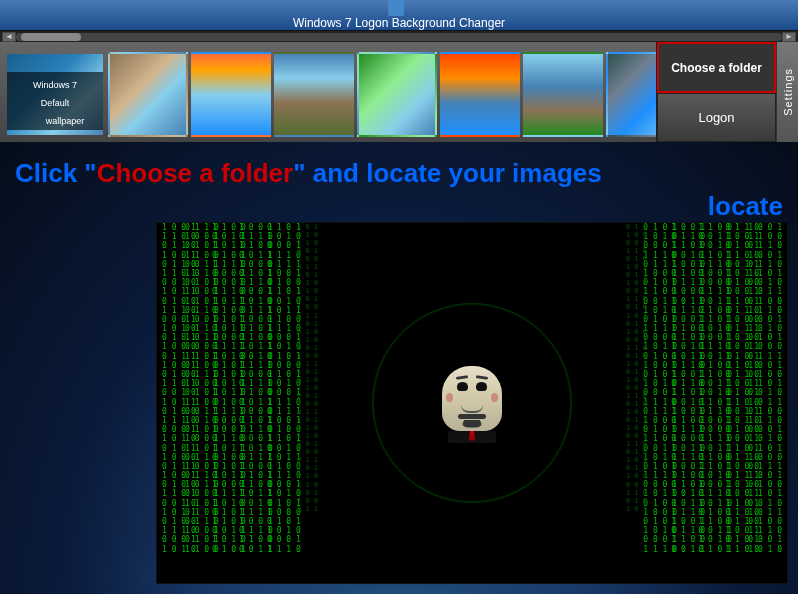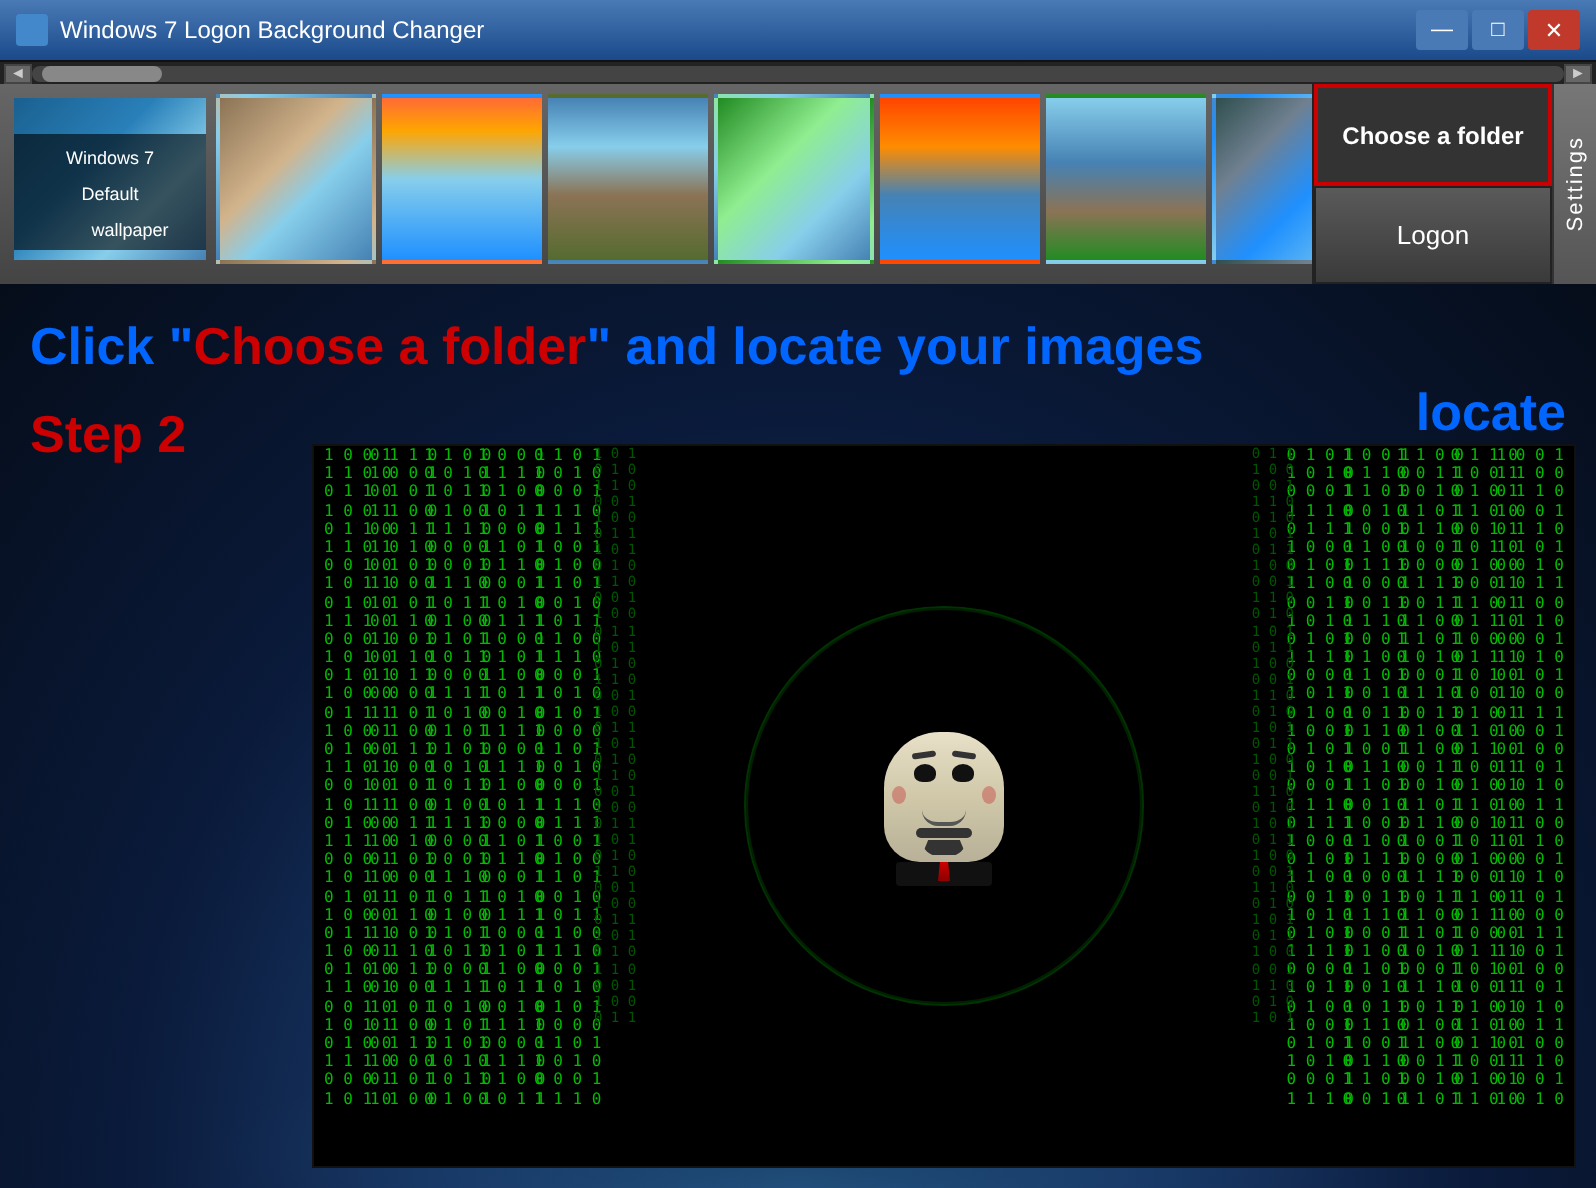--- a/index.html
+++ b/index.html
@@ -12,20 +12,21 @@
     }
 
     
     #title-bar {
       display: flex;
       align-items: center;
       background: linear-gradient(to bottom, #4a7ab5, #1a4a8a);
       height: 30px;
       padding: 0 8px;
       user-select: none;
+      flex-direction: column;
     }
     #title-bar .app-icon {
       width: 16px;
       height: 16px;
       background: #4488cc;
       border-radius: 2px;
       margin-right: 6px;
       flex-shrink: 0;
     }
     #title-bar .title-text {
@@ -59,21 +60,21 @@
       background: linear-gradient(to bottom, #5a8abf 0%, #3a6a9f 30%, #1a3a5f 60%, #0a1a2f 100%);
       position: relative;
       display: flex;
       flex-direction: column;
     }
 
     
     #thumbnails-area {
       flex: 1;
       display: flex;
-      align-items: flex-start;
+      align-items: flex-end;
       overflow: hidden;
       padding: 5px 5px;
       gap: 3px;
     }
 
     .thumb-item {
       height: 85px;
       flex-shrink: 0;
       cursor: pointer;
       border: 2px solid transparent;
@@ -394,21 +395,20 @@
   <div id="content-area">
     <div id="bg-overlay"></div>
 
     <div id="instruction-text">
       <div id="instruction-line1">
         <span>Click "</span><span class="highlight">Choose a folder</span><span>" and locate your images</span>
       </div>
       <div id="instruction-line2">locate</div>
     </div>
 
-    <div id="step-label">Step 2</div>
 
     <div id="wallpaper-preview">
       <div class="matrix-bg">
 
         <div class="m-col" style="left:5px;">1 0 0 1<br>1 1 0 0<br>0 1 1 0<br>1 0 0 1<br>0 1 1 0<br>1 1 0 1<br>0 0 1 0<br>1 0 1 1<br>0 1 0 0<br>1 1 1 0<br>0 0 0 1<br>1 0 1 0<br>0 1 0 1<br>1 0 0 0<br>0 1 1 1<br>1 0 0 1<br>0 1 0 0<br>1 1 0 1<br>0 0 1 0<br>1 0 1 1<br>0 1 0 0<br>1 1 1 0<br>0 0 0 1<br>1 0 1 0<br>0 1 0 1<br>1 0 0 0<br>0 1 1 1<br>1 0 0 1<br>0 1 0 0<br>1 1 0 1<br>0 0 1 0<br>1 0 1 1<br>0 1 0 0<br>1 1 1 0<br>0 0 0 1<br>1 0 1 0</div>
         <div class="m-col" style="left:28px;">0 1 1 0<br>1 0 0 1<br>0 1 0 1<br>1 1 0 0<br>0 0 1 1<br>1 0 1 0<br>0 1 0 0<br>1 0 0 1<br>1 1 0 1<br>0 1 1 0<br>1 0 0 0<br>0 1 1 1<br>1 0 1 0<br>0 0 0 1<br>1 1 0 1<br>0 1 0 0<br>0 1 1 0<br>1 0 0 1<br>0 1 0 1<br>1 1 0 0<br>0 0 1 1<br>1 0 1 0<br>0 1 0 0<br>1 0 0 1<br>1 1 0 1<br>0 1 1 0<br>1 0 0 0<br>0 1 1 1<br>1 0 1 0<br>0 0 0 1<br>1 1 0 1<br>0 1 0 0<br>0 1 1 0<br>1 0 0 1<br>0 1 0 1<br>1 1 0 0</div>
         <div class="m-col" style="left:55px;">1 1 0 0<br>0 0 1 1<br>1 0 1 0<br>0 1 0 1<br>1 1 1 0<br>0 0 0 1<br>1 0 0 0<br>0 1 1 0<br>1 0 1 1<br>0 1 0 0<br>1 1 0 1<br>0 0 1 0<br>1 0 0 1<br>0 1 1 1<br>1 0 1 0<br>0 1 0 1<br>1 1 0 0<br>0 0 1 1<br>1 0 1 0<br>0 1 0 1<br>1 1 1 0<br>0 0 0 1<br>1 0 0 0<br>0 1 1 0<br>1 0 1 1<br>0 1 0 0<br>1 1 0 1<br>0 0 1 0<br>1 0 0 1<br>0 1 1 1<br>1 0 1 0<br>0 1 0 1<br>1 1 0 0<br>0 0 1 1<br>1 0 1 0<br>0 1 0 1</div>
         <div class="m-col" style="left:82px;">1 0 0 1<br>0 1 1 0<br>1 1 0 0<br>0 0 1 1<br>1 0 0 0<br>0 1 0 1<br>1 1 1 0<br>0 0 0 1<br>1 0 1 0<br>0 1 1 1<br>1 0 0 1<br>1 1 0 1<br>0 1 0 0<br>1 0 1 1<br>0 0 1 0<br>1 1 1 0<br>1 0 0 1<br>0 1 1 0<br>1 1 0 0<br>0 0 1 1<br>1 0 0 0<br>0 1 0 1<br>1 1 1 0<br>0 0 0 1<br>1 0 1 0<br>0 1 1 1<br>1 0 0 1<br>1 1 0 1<br>0 1 0 0<br>1 0 1 1<br>0 0 1 0<br>1 1 1 0<br>1 0 0 1<br>0 1 1 0<br>1 1 0 0<br>0 0 1 1</div>
         <div class="m-col" style="left:110px;">0 1 0 1<br>1 0 1 0<br>0 0 0 1<br>1 1 1 0<br>0 1 1 1<br>1 0 0 1<br>0 1 0 0<br>1 1 0 1<br>0 0 1 0<br>1 0 1 1<br>0 1 0 0<br>1 1 1 0<br>0 0 0 1<br>1 0 1 0<br>0 1 0 1<br>1 0 0 0<br>0 1 0 1<br>1 0 1 0<br>0 0 0 1<br>1 1 1 0<br>0 1 1 1<br>1 0 0 1<br>0 1 0 0<br>1 1 0 1<br>0 0 1 0<br>1 0 1 1<br>0 1 0 0<br>1 1 1 0<br>0 0 0 1<br>1 0 1 0<br>0 1 0 1<br>1 0 0 0<br>0 1 0 1<br>1 0 1 0<br>0 0 0 1<br>1 1 1 0</div>
 

